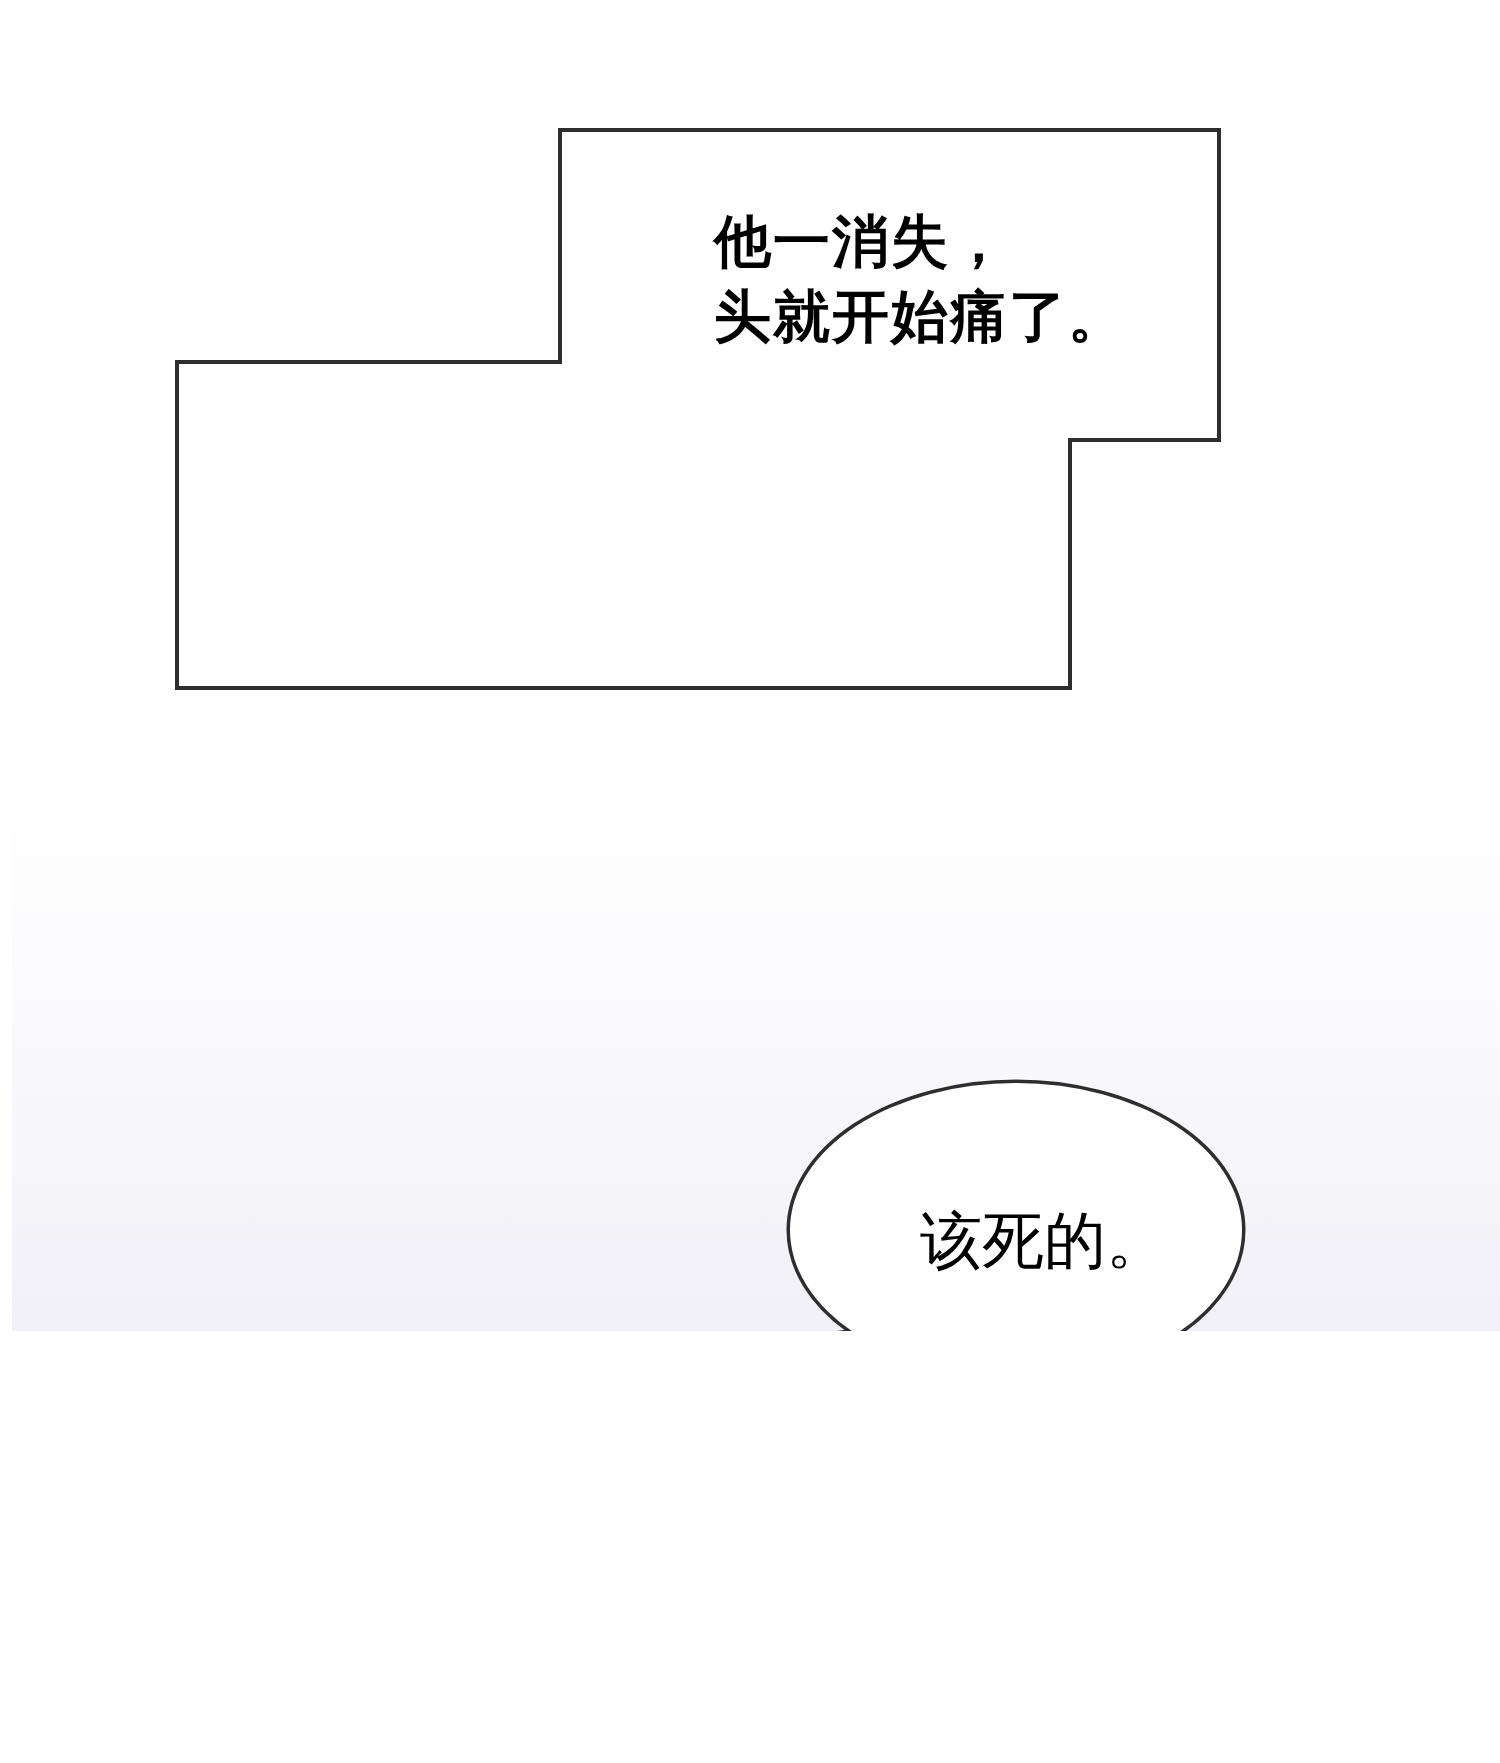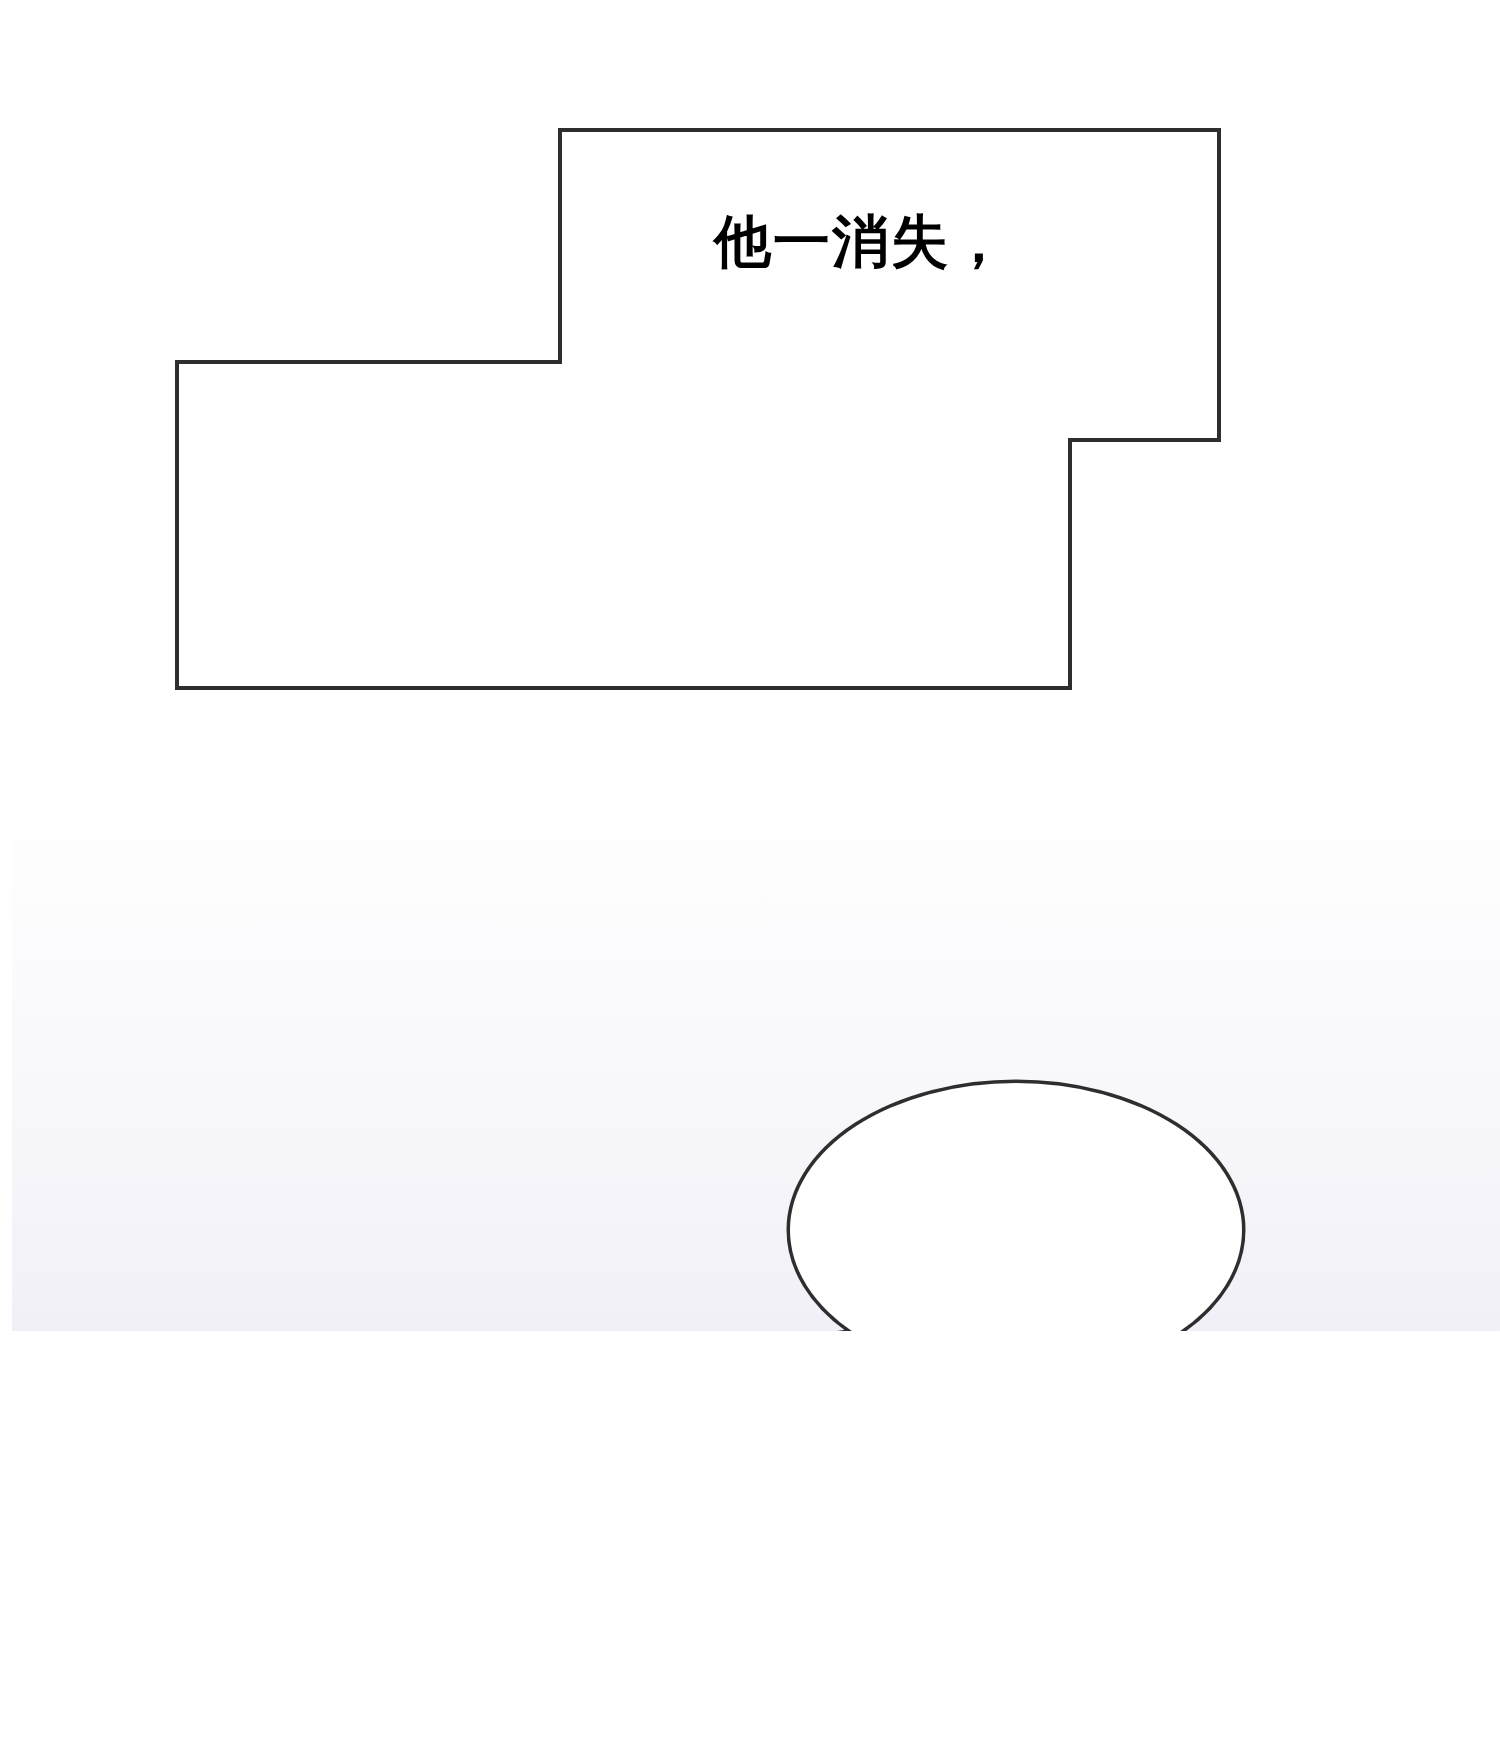--- a/index.html
+++ b/index.html
@@ -63,18 +63,22 @@
       <ellipse cx="882" cy="1542" rx="276" ry="212"></ellipse>
     </g>
     <g stroke="none" fill="#ffffff">
       <ellipse cx="1004" cy="1230" rx="226" ry="147"></ellipse>
       <ellipse cx="882" cy="1542" rx="276" ry="212"></ellipse>
     </g>
   </svg>
 
   <div id="caption-top" class="caption-text">
     <span class="line">他一消失，</span>
+    <span class="line">头就开始痛了。</span>
   </div>
 
 
+  <div id="bubble-top" class="bubble-text">
+    <span class="line">该死的。</span>
+  </div>
 
 
 </div>
 
 </body></html>

